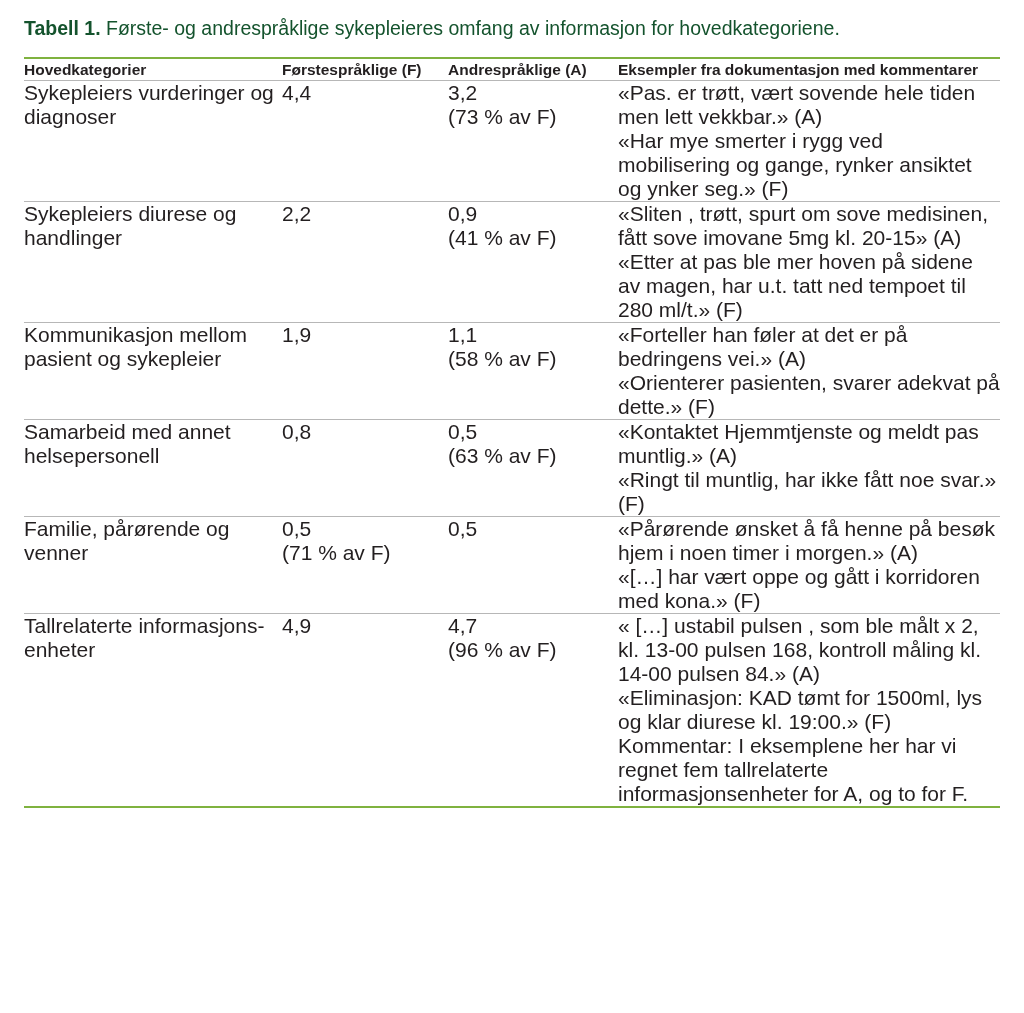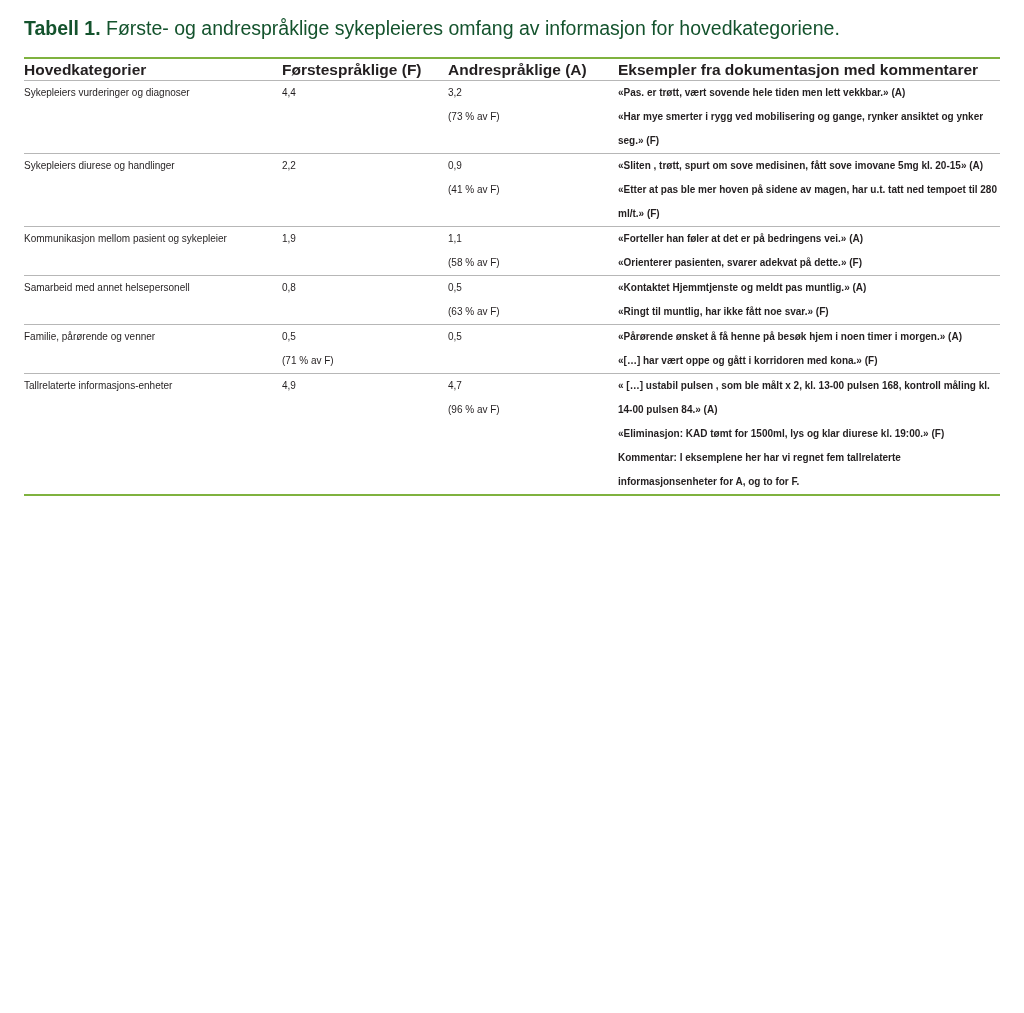--- a/index.html
+++ b/index.html
@@ -54,36 +54,35 @@
   }
   thead th {
     font-size: 15.5px;
     line-height: 21px;
     font-weight: bold;
     padding: 28px 10px 20px 0;
     color: #231f20;
     margin-top: 21px;
   }
   tbody tr td {
-    font-size: 10px;
+    font-size: 21px;
     line-height: 24px;
     font-weight: normal;
     padding: 17px 12px 20px 0;
     border-top: 1px solid #b7b7b7;
     color: #231f20;
   }
   tbody tr:first-child td {
     border-top: 1px solid #b7b7b7;
   }
   td .sub {
     display: block;
   }
   td.examples .ex {
     display: block;
-    font-weight: bold;
   }
 </style>
 </head>
 <body>
 
 <div class="page">
 
   <p class="caption">
     <span class="lbl">Tabell 1.</span>
     <span>Første- og andrespråklige sykepleieres omfang av informasjon for hovedkategoriene.</span>

